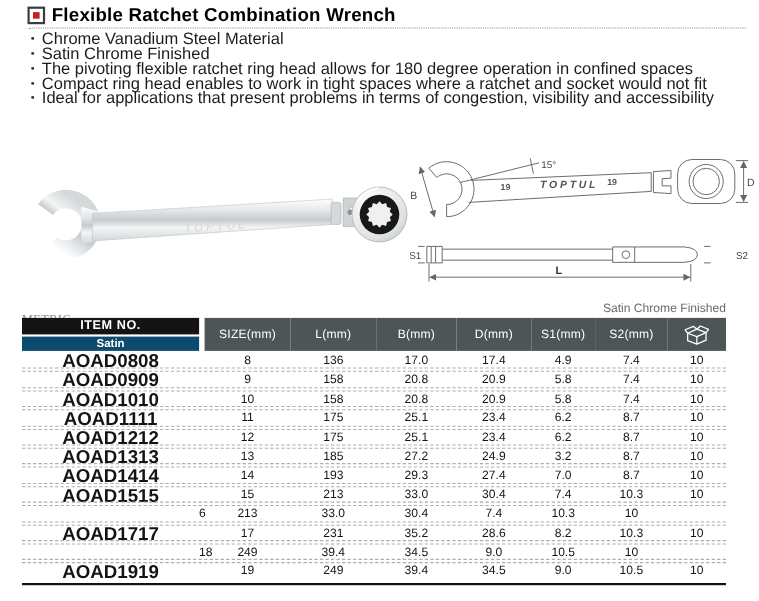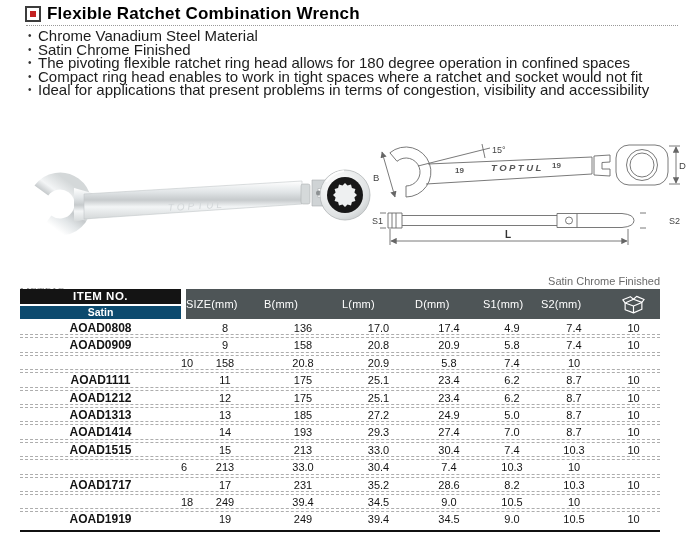--- a/index.html
+++ b/index.html
@@ -15,42 +15,42 @@
   .title-rule{position:absolute;left:26px;top:25px;width:652px;border-bottom:1px dotted #999;}
 
   
   .features{position:absolute;left:28px;top:29px;margin:0;padding:0;list-style:none;}
   .features li{font-size:15px;line-height:13.5px;color:#1c1c1c;padding-left:10px;position:relative;white-space:nowrap;}
   .features li::before{content:"•";position:absolute;left:0;top:0;color:#333;font-size:10px;}
 
   
   .photo-wrap{position:absolute;left:18px;top:138px;width:354px;height:134px;}
   .drawing-top{position:absolute;left:372px;top:142px;width:315px;height:66px;}
-  .drawing-side{position:absolute;left:372px;top:201px;width:315px;height:56px;}
+  .drawing-side{position:absolute;left:372px;top:212px;width:315px;height:56px;}
   svg text{font-family:"Liberation Sans",sans-serif;}
 
   
   .metric-label{position:absolute;left:20px;top:285px;font-size:11px;color:#8a8a8a;letter-spacing:0.5px;font-family:Liberation Serif, serif;}
   .finish-label{position:absolute;left:20px;top:275px;width:640px;text-align:right;font-size:11px;color:#6a6a6a;}
   .spec-table{position:absolute;left:20px;top:289px;width:640px;}
   .grid{display:grid;grid-template-columns:161px 5px 78px 78px 73px 68px 58px 66px 53px;}
   .thead{height:31px;}
   .item-head{display:flex;flex-direction:column;height:30px;}
   .item-no-bar{height:15px;background:#141414;color:#fff;font-size:11.5px;font-weight:bold;
                text-align:center;line-height:15px;letter-spacing:0.5px;}
   .satin-bar{height:13px;margin-top:2px;background:#0c4a6e;color:#fff;font-size:10.5px;
              font-weight:bold;text-align:center;line-height:13px;}
-  .band-cell{background:#4e5557;color:#fff;font-size:11px;line-height:30px;
+  .band-cell{background:#4e5557;color:#fff;font-size:11px;text-align:center;line-height:30px;
              height:30px;letter-spacing:0.2px;}
   .band-cell.qty{display:flex;align-items:center;justify-content:center;}
   .data-row{position:relative;height:17.4px;}
   .data-row:not(:last-child)::after{content:"";position:absolute;left:0;right:0;bottom:-1px;height:4px;
              border-top:1px dashed #adadad;border-bottom:1px dashed #adadad;box-sizing:border-box;pointer-events:none;}
   .cell{font-size:11px;text-align:center;line-height:17.4px;color:#141414;}
-  .cell.item{font-weight:bold;font-size:12px;}
+  .cell.item{font-weight:bold;font-size:17px;}
   .bottom-line{height:2px;background:#111;margin-top:1px;}
 </style>
 </head>
 <body>
 
 <div id="page">
 
   <div class="title-row">
     <span class="title-icon">
       <span class="title-icon-inner"></span>
@@ -161,22 +161,22 @@
   <div class="finish-label">Satin Chrome Finished</div>
 
   <div class="spec-table">
     <div class="thead grid">
       <div class="item-head">
         <div class="item-no-bar">ITEM NO.</div>
         <div class="satin-bar">Satin</div>
       </div>
       <div></div>
       <div class="band-cell">SIZE(mm)</div>
+      <div class="band-cell">L(mm)</div>
       <div class="band-cell">B(mm)</div>
-      <div class="band-cell">L(mm)</div>
       <div class="band-cell">D(mm)</div>
       <div class="band-cell">S1(mm)</div>
       <div class="band-cell">S2(mm)</div>
       <div class="band-cell qty">
         <svg width="23" height="19" viewBox="0 0 22 18">
           <g fill="none" stroke="#ffffff" stroke-width="1.1" stroke-linejoin="round">
             <path d="M3,7.5 L11,4 L19,7 L11,10.5 Z"></path>
             <path d="M3,7.5 L3,14 L11,17 L11,10.5"></path>
             <path d="M19,7 L19,13.5 L11,17"></path>
             <path d="M3,7.5 L0.8,4.5 L8,1.5 L11,4"></path>
@@ -204,20 +204,21 @@
     <div class="cell">9</div>
     <div class="cell">158</div>
     <div class="cell">20.8</div>
     <div class="cell">20.9</div>
     <div class="cell">5.8</div>
     <div class="cell">7.4</div>
     <div class="cell">10</div>
   </div>
 
   <div class="data-row grid">
+    <div class="cell item">AOAD1010</div>
     <div></div>
     <div class="cell">10</div>
     <div class="cell">158</div>
     <div class="cell">20.8</div>
     <div class="cell">20.9</div>
     <div class="cell">5.8</div>
     <div class="cell">7.4</div>
     <div class="cell">10</div>
   </div>
 
@@ -245,21 +246,21 @@
     <div class="cell">10</div>
   </div>
 
   <div class="data-row grid">
     <div class="cell item">AOAD1313</div>
     <div></div>
     <div class="cell">13</div>
     <div class="cell">185</div>
     <div class="cell">27.2</div>
     <div class="cell">24.9</div>
-    <div class="cell">5.0</div>
+    <div class="cell">3.2</div>
     <div class="cell">8.7</div>
     <div class="cell">10</div>
   </div>
 
   <div class="data-row grid">
     <div class="cell item">AOAD1414</div>
     <div></div>
     <div class="cell">14</div>
     <div class="cell">193</div>
     <div class="cell">29.3</div>

